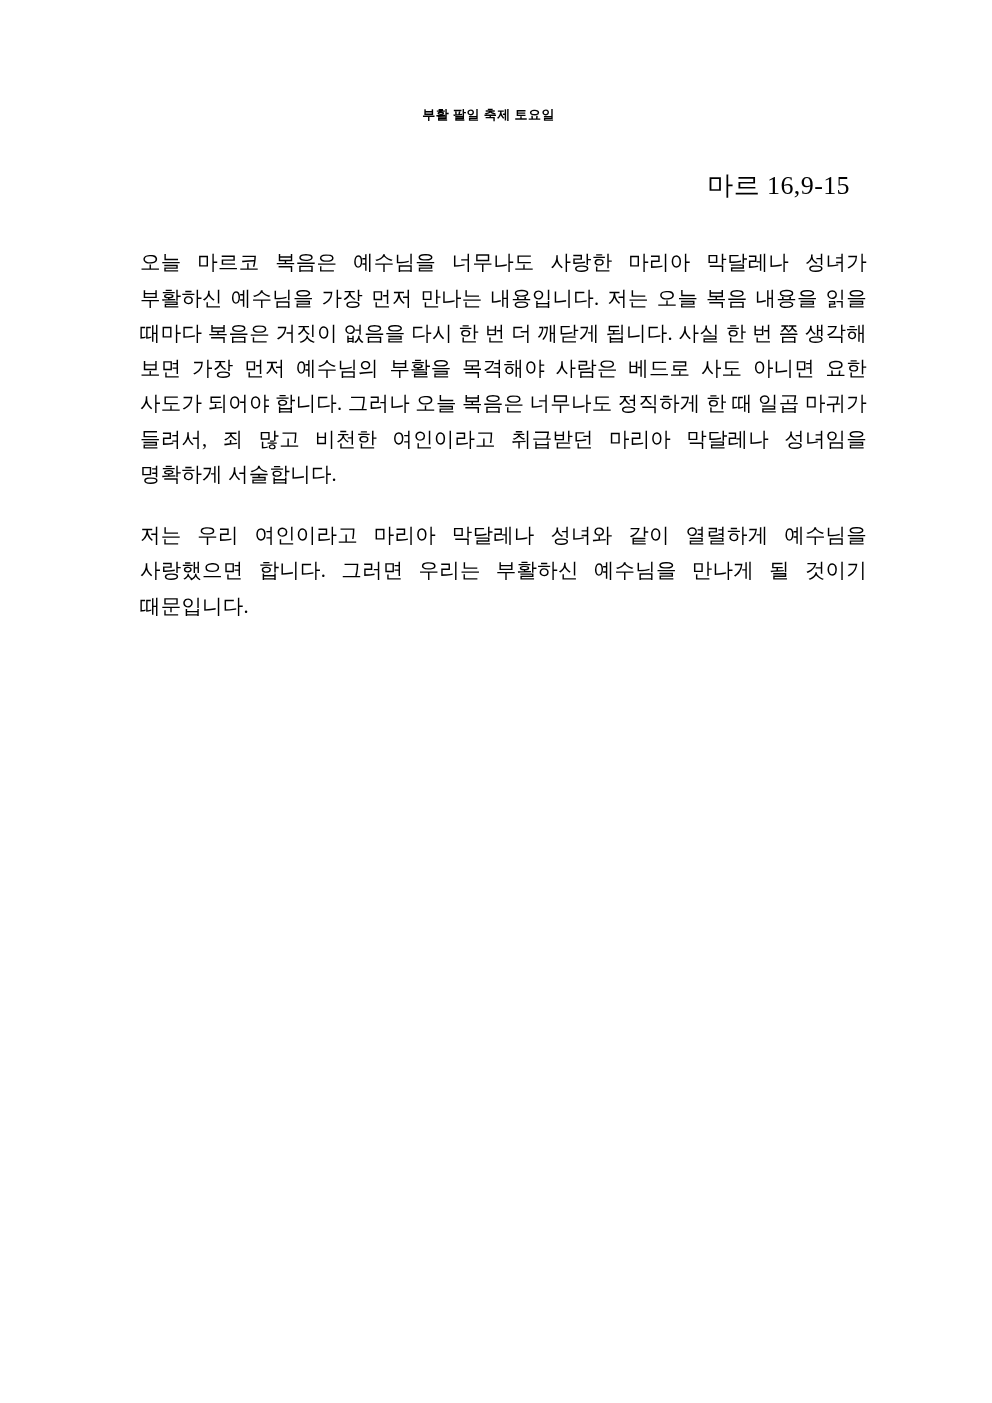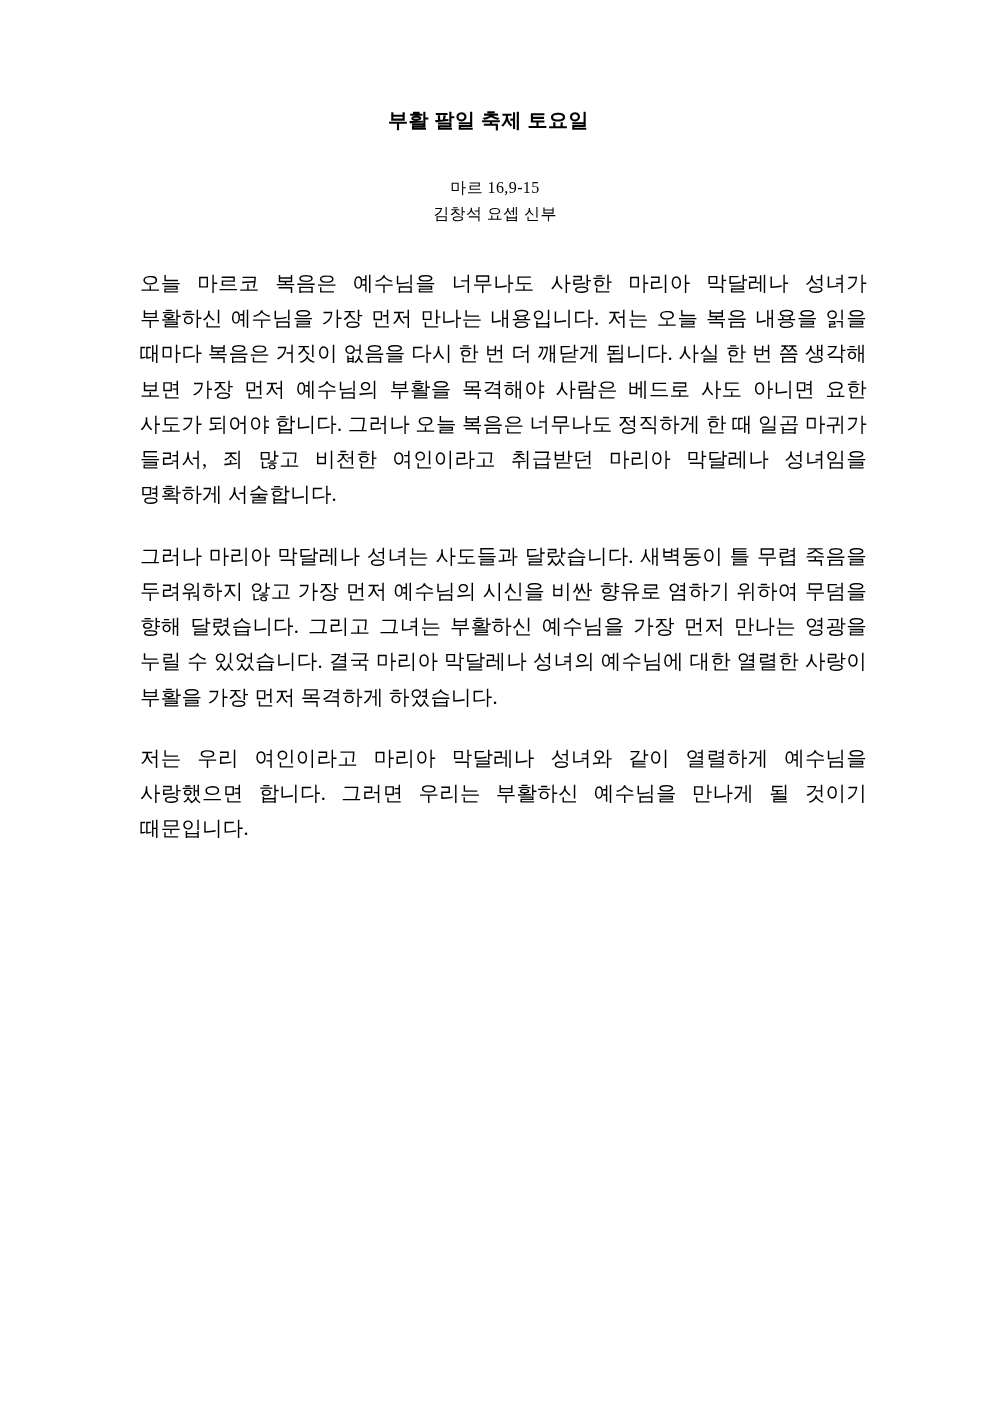--- a/index.html
+++ b/index.html
@@ -15,29 +15,29 @@
   }
   .page {
     position: relative;
     width: 992px;
     height: 1403px;
     box-sizing: border-box;
     padding: 105px 125px 0 140px;
   }
   .doc-title {
     text-align: center;
-    font-size: 20px;
+    font-size: 13px;
     line-height: 1.5;
     letter-spacing: 0.5px;
     margin: 0 0 40px 0;
     padding-right: 30px;
   }
   .meta-block {
-    text-align: center;
-    font-size: 16px;
+    text-align: right;
+    font-size: 26px;
     line-height: 1.65;
     margin: 0 9px 38px 0;
     padding-right: 8px;
   }
   .meta-line {
     display: block;
     letter-spacing: 0.4px;
   }
   .body-par {
     text-align: justify;
@@ -54,20 +54,18 @@
 </style>
 </head>
 <body>
 
 <div class="page">
 
   <h1 class="doc-title">부활 팔일 축제 토요일</h1>
 
   <div class="meta-block">
     <span class="meta-line">마르 16,9-15</span>
-    <span class="meta-line">김창석 요셉 신부</span>
   </div>
 
   <p class="body-par">오늘 마르코 복음은 예수님을 너무나도 사랑한 마리아 막달레나 성녀가 부활하신 예수님을 가장 먼저 만나는 내용입니다. 저는 오늘 복음 내용을 읽을 때마다 복음은 거짓이 없음을 다시 한 번 더 깨닫게 됩니다. 사실 한 번 쯤 생각해 보면 가장 먼저 예수님의 부활을 목격해야 사람은 베드로 사도 아니면 요한 사도가 되어야 합니다. 그러나 오늘 복음은 너무나도 정직하게 한 때 일곱 마귀가 들려서, 죄 많고 비천한 여인이라고 취급받던 마리아 막달레나 성녀임을 명확하게 서술합니다.</p>
-  <p class="body-par">그러나 마리아 막달레나 성녀는 사도들과 달랐습니다. 새벽동이 틀 무렵 죽음을 두려워하지 않고 가장 먼저 예수님의 시신을 비싼 향유로 염하기 위하여 무덤을 향해 달렸습니다. 그리고 그녀는 부활하신 예수님을 가장 먼저 만나는 영광을 누릴 수 있었습니다. 결국 마리아 막달레나 성녀의 예수님에 대한 열렬한 사랑이 부활을 가장 먼저 목격하게 하였습니다.</p>
   <p class="body-par">저는 우리 여인이라고 마리아 막달레나 성녀와 같이 열렬하게 예수님을 사랑했으면 합니다. 그러면 우리는 부활하신 예수님을 만나게 될 것이기 때문입니다.</p>
 
 </div>
 
 </body></html>

